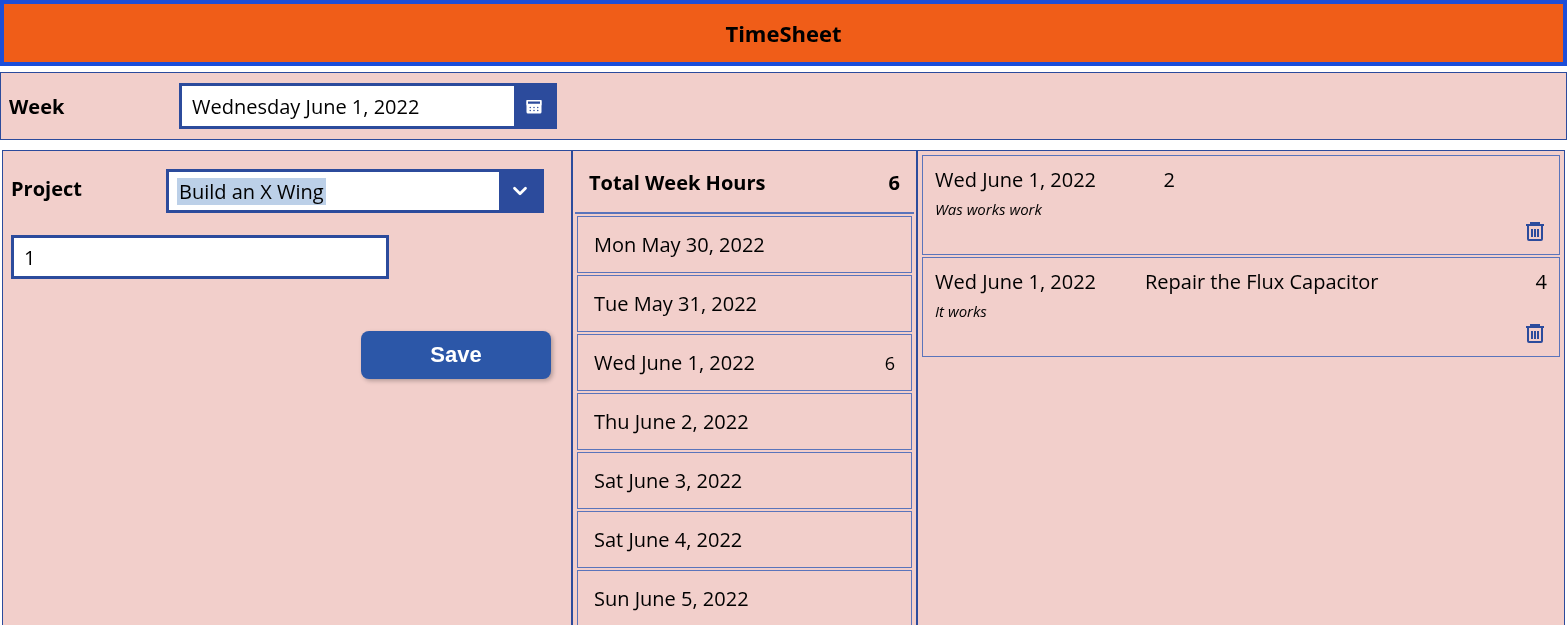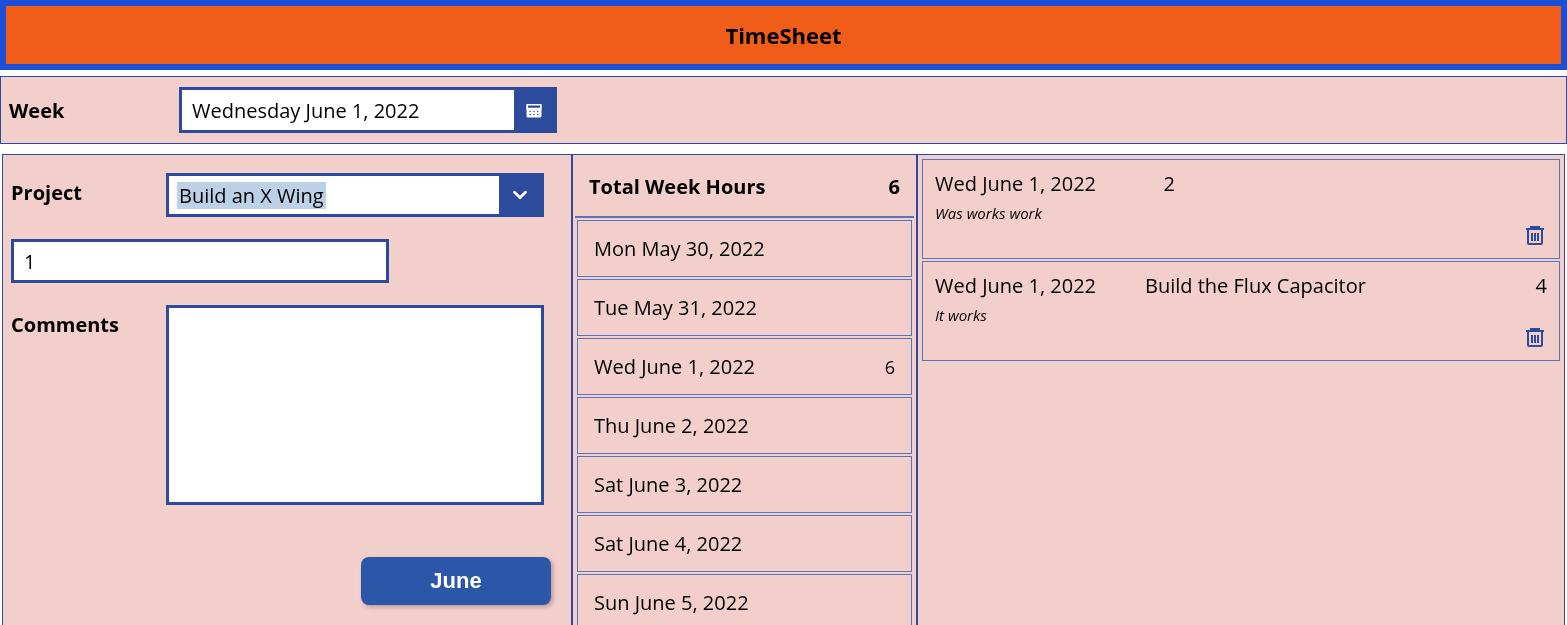--- a/index.html
+++ b/index.html
@@ -10,21 +10,21 @@
     height: 625px;
     overflow: hidden;
   }
   .header {
     background: #f05d18;
     color: #000;
     font-weight: 700;
     font-size: 22px;
     text-align: center;
     padding: 14px 0;
-    border: 6px solid #1d4ed8;
+    border: 4px solid #1d4ed8;
   }
   .date-bar {
     background: #f2cfcb;
     border: 1px solid #2c4b9c;
     display: flex;
     align-items: center;
     gap: 20px;
     padding: 10px 8px;
     margin-top: 6px;
   }
@@ -239,26 +239,22 @@
             <polyline points="6 9 12 15 18 9"></polyline>
           </svg>
         </div>
       </div>
     </div>
 
     <div class="form-row">
       <input class="text-input" type="text" value="1" style="">
     </div>
 
-    <div class="form-row">
-      <div class="flabel">Comments</div>
-      <textarea class="textarea-input" style=""></textarea>
-    </div>
-
-    <button class="save-btn">June</button>
+
+    <button class="save-btn">Save</button>
   </div>
 
   <div class="panel week-panel">
     <div class="week-total">
       <span>Total Week Hours</span>
       <span>6</span>
     </div>
     <div class="day-row">
       <span>Mon May 30, 2022</span>
       <span class="hours"></span>
@@ -304,21 +300,21 @@
           <line x1="9" y1="10" x2="9" y2="18"></line>
           <line x1="12" y1="10" x2="12" y2="18"></line>
           <line x1="15" y1="10" x2="15" y2="18"></line>
         </svg>
       </div>
     </div>
 
     <div class="entry">
       <div class="entry-top">
         <div class="entry-date">Wed June 1, 2022</div>
-        <div class="entry-proj">Build the Flux Capacitor</div>
+        <div class="entry-proj">Repair the Flux Capacitor</div>
         <div class="entry-hours">4</div>
       </div>
       <div class="entry-comment">It works</div>
       <div class="trash-btn">
         <svg width="24" height="26" viewBox="0 0 24 24" fill="none" stroke="#2c4b9c" stroke-width="2">
           <path d="M3 6h18"></path>
           <path d="M8 6V4h8v2"></path>
           <rect x="5" y="6" width="14" height="15" rx="1"></rect>
           <line x1="9" y1="10" x2="9" y2="18"></line>
           <line x1="12" y1="10" x2="12" y2="18"></line>

